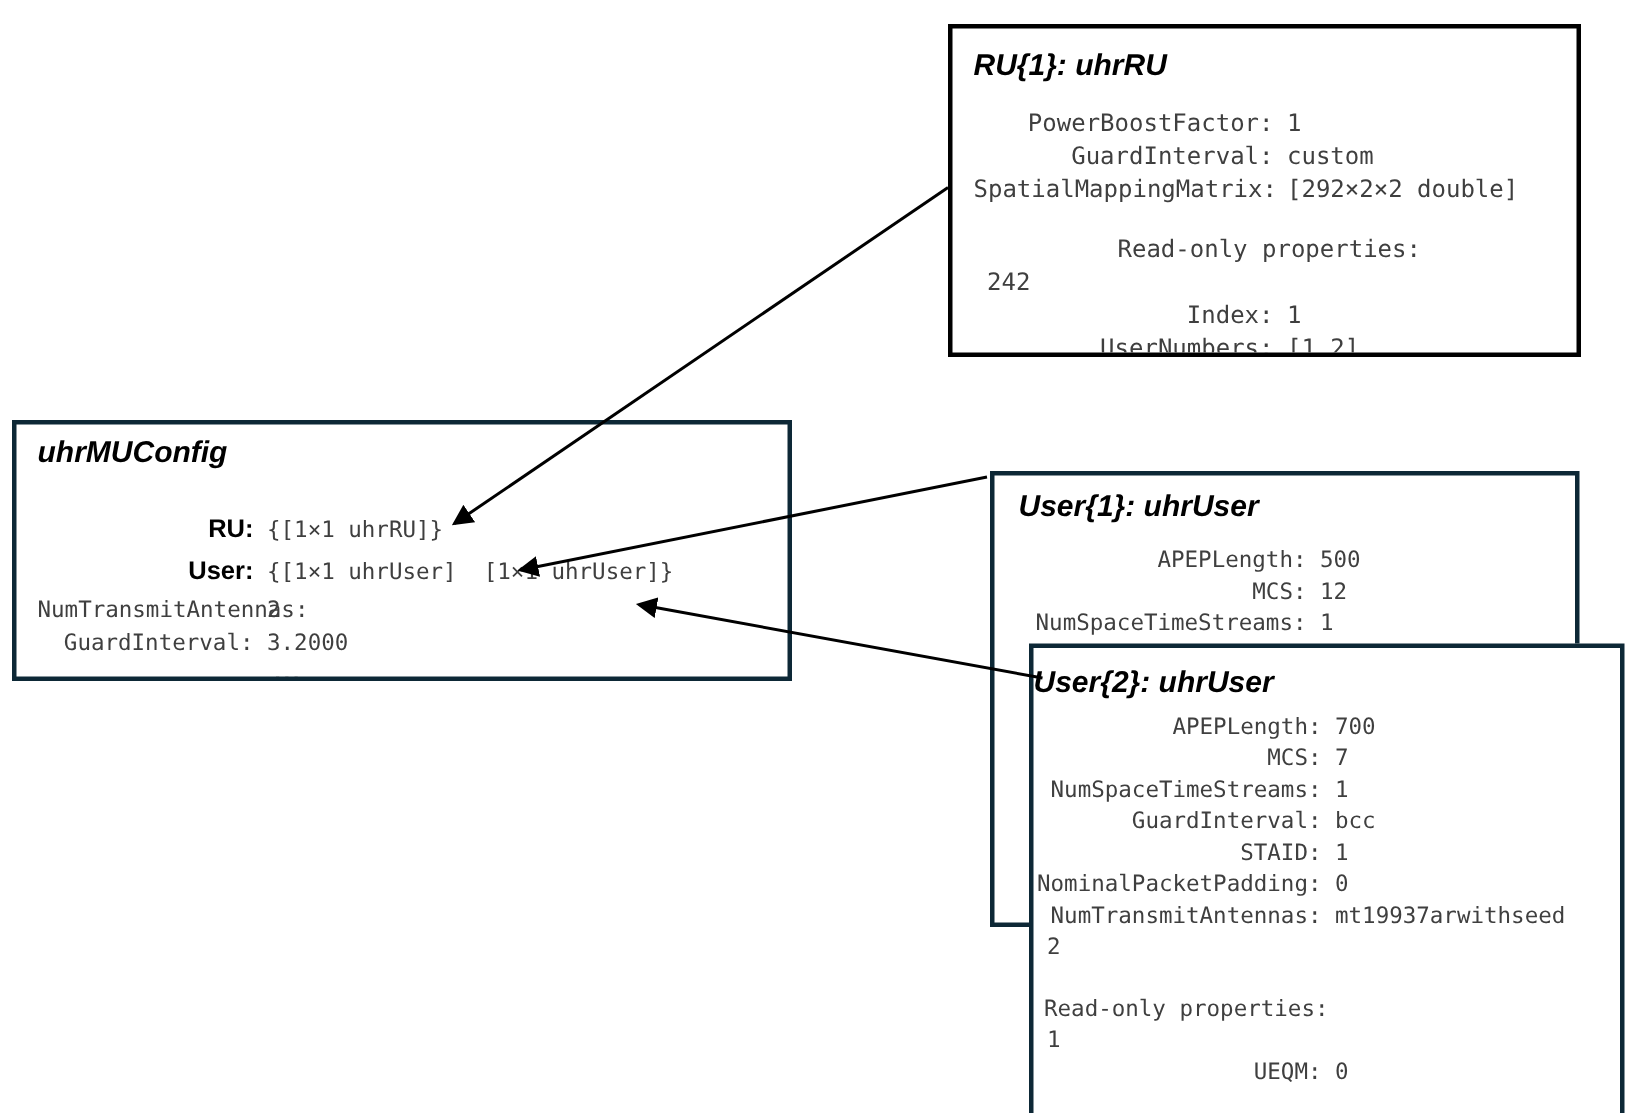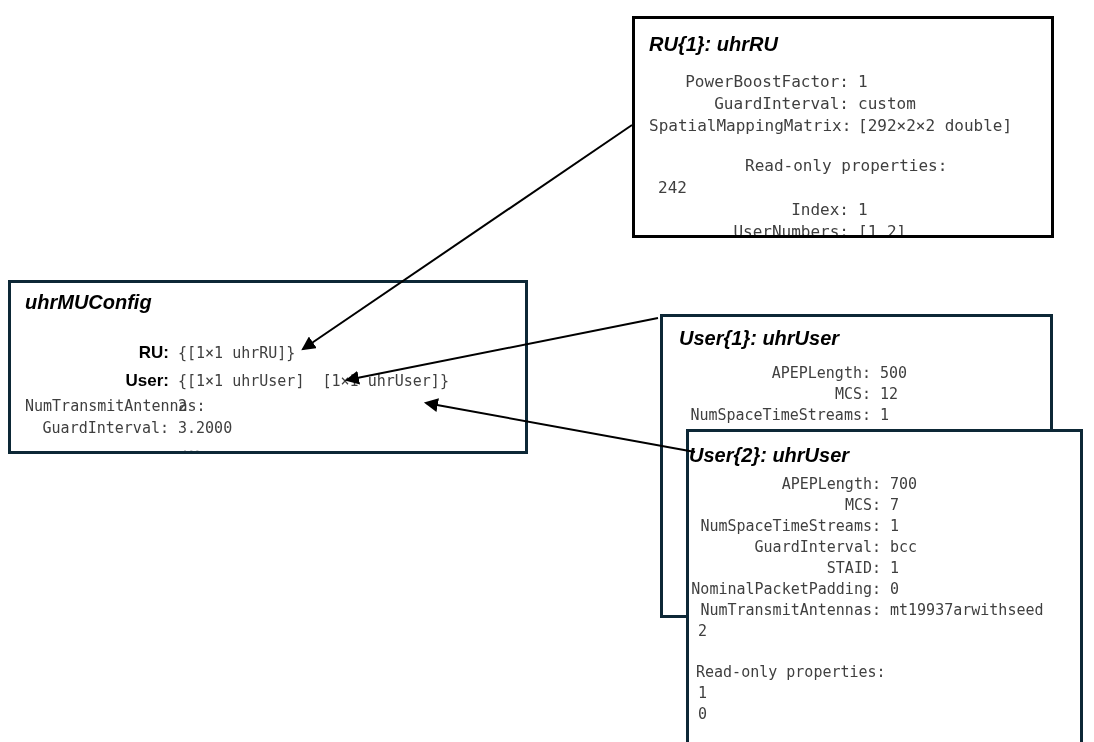--- a/index.html
+++ b/index.html
@@ -163,20 +163,21 @@
       </div>
       <div class="prow">
         <span class="val">2</span>
       </div>
       <div class="blank"></div>
       <div class="ro-header">Read-only properties:</div>
       <div class="prow">
         <span class="val">1</span>
       </div>
       <div class="prow">
+        <span class="lbl">UEQM</span>
         <span class="val">0</span>
       </div>
     </div>
   </div>
 
   <svg id="arrow-layer" width="1094" height="742" viewBox="0 0 1094 742" xmlns="http://www.w3.org/2000/svg">
     <defs>
       <marker id="ah" viewBox="0 0 10 10" refX="8.5" refY="5" markerWidth="7" markerHeight="7" orient="auto-start-reverse">
         <path d="M0 0 L10 5 L0 10 z" fill="#000000"></path>
       </marker>

